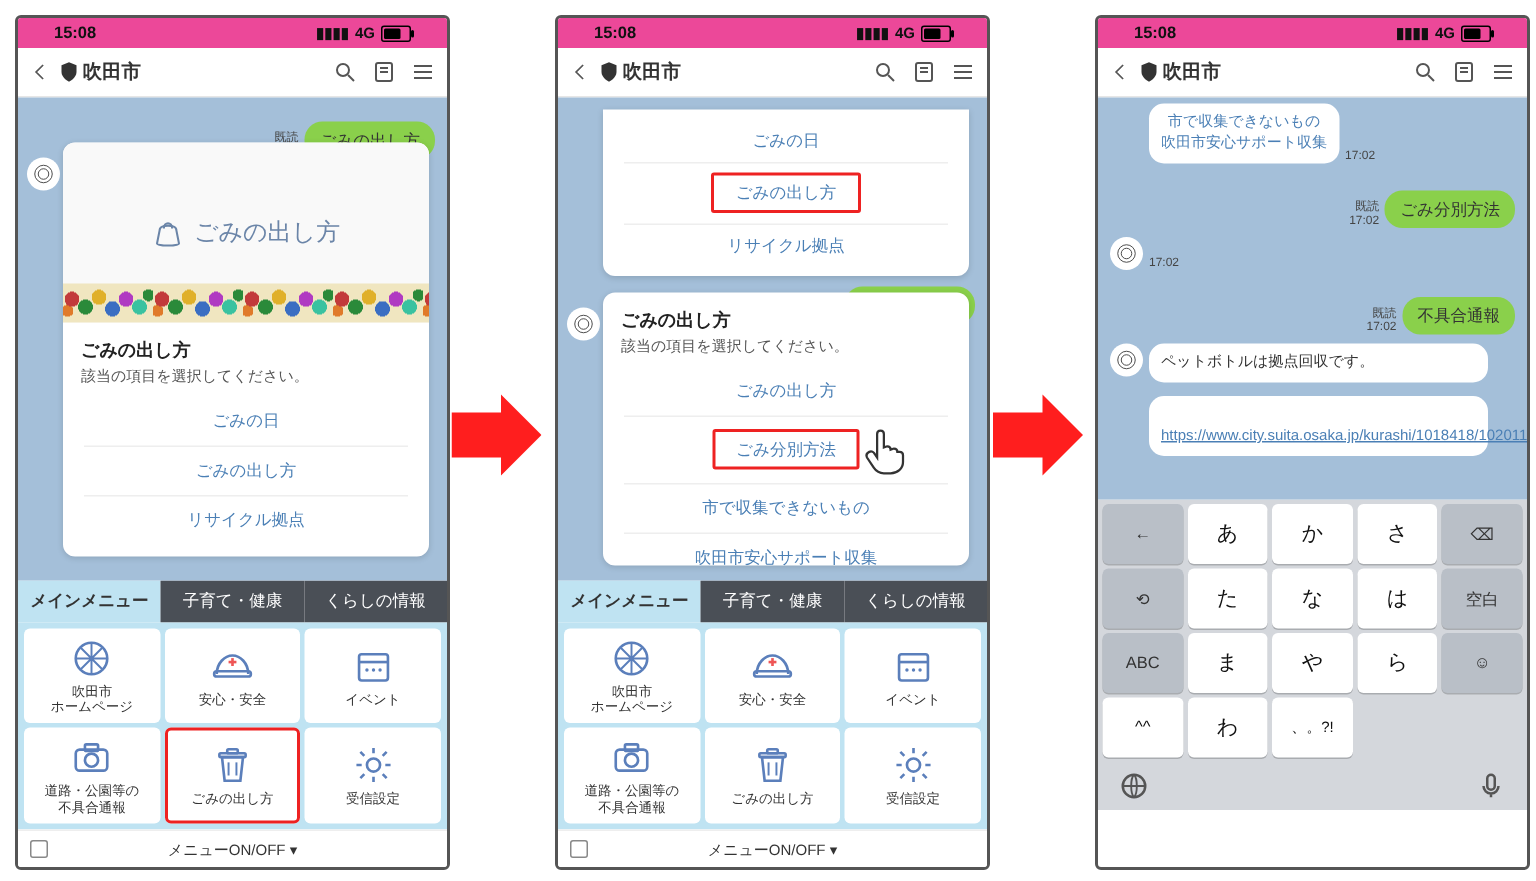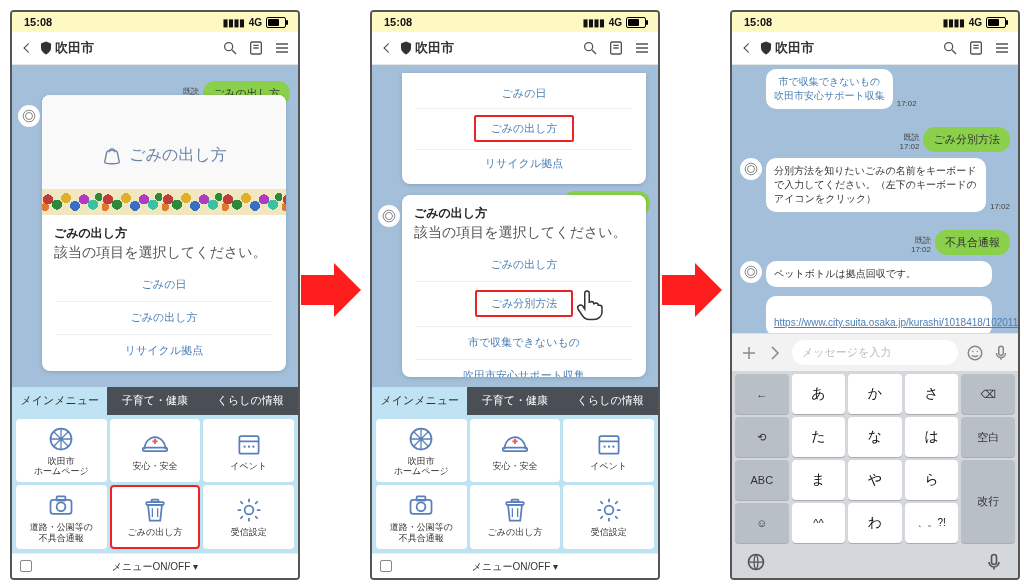--- a/index.html
+++ b/index.html
@@ -33,22 +33,22 @@
   .arrow {
     position:absolute; top:260px; width:60px; height:60px;
   }
   .arrow svg { width:60px; height:60px; }
   .arrow1 { left:301px; }
   .arrow2 { left:662px; }
 
   
   .statusbar {
     height:20px; display:flex; align-items:center; justify-content:space-between;
-    padding:0 12px; font-size:11px; font-weight:600; color:#111;
-    background:#fef9c3;
+    padding:0 24px; font-size:11px; font-weight:600; color:#111;
+    background:#ec4899;
   }
   .status-right { display:flex; align-items:center; gap:4px; font-size:10px;}
   .battery { width:18px; height:9px; border:1px solid #000; border-radius:2px; position:relative;}
   .battery::after{content:"";position:absolute;right:-3px;top:2px;width:2px;height:5px;background:#000;border-radius:1px;}
   .battery-fill{position:absolute;left:1px;top:1px;bottom:1px;width:60%;background:#000;border-radius:1px;}
 
   
   .appheader {
     height:32px; background:#fff; display:flex; align-items:center;
     padding:0 8px; border-bottom:1px solid #e6e6e6; gap:6px;
@@ -117,21 +117,21 @@
       radial-gradient(circle at 55% 65%, #3a6ec2 5px, transparent 5px),
       radial-gradient(circle at 70% 40%, #b03ac2 5px, transparent 5px),
       radial-gradient(circle at 85% 60%, #3ac2a0 5px, transparent 5px),
       radial-gradient(circle at 5% 70%, #e07a2a 4px, transparent 4px),
       radial-gradient(circle at 95% 30%, #2a8a3a 4px, transparent 4px);
     background-color:#f0e6c0;
     background-size:60px 26px;
   }
   .card-head { padding:10px 12px 6px; }
   .card-head h4{ margin:0 0 2px; font-size:12px; font-weight:700; color:#222;}
-  .card-head p{ margin:0; font-size:14px; color:#555;}
+  .card-head p{ margin:0; font-size:10px; color:#555;}
   .card-links { flex:1; }
   .card-link {
     display:block; text-align:center; color:var(--link-blue);
     font-size:11px; padding:9px 0; position:relative;
   }
   .card-link + .card-link::before{
     content:""; position:absolute; top:0; left:14px; right:14px; height:1px; background:#eee;
   }
 
   .toplinks {
@@ -151,21 +151,21 @@
     position:absolute; width:36px; height:36px;
   }
 
   
   .tabs {
     display:flex; height:28px; font-size:11px;
   }
   .tab {
     flex:1; display:flex; align-items:center; justify-content:center;
   }
-  .tab-active { background:var(--light-blue); color:#333; font-weight:400;}
+  .tab-active { background:var(--light-blue); color:#333; font-weight:700;}
   .tab-inactive { background:var(--tab-dark); color:#fff;}
   .grid {
     background:var(--light-blue); padding:4px;
     display:grid; grid-template-columns:repeat(3,1fr); gap:3px;
   }
   .gcell {
     background:#fff; border-radius:4px;
     display:flex; flex-direction:column; align-items:center; justify-content:center;
     padding:6px 2px; gap:3px;
   }
@@ -566,21 +566,20 @@
 17:02</span>
         <span class="bubble-right">ごみ分別方法</span>
       </div>
       <div class="row-left">
         <div class="avatar">
             <svg viewBox="0 0 24 24">
               <circle cx="12" cy="12" r="10" fill="#fff" stroke="#333"></circle>
               <circle cx="12" cy="12" r="6" fill="none" stroke="#333"></circle>
             </svg>
           </div>
-        <div class="bubble-left">分別方法を知りたいごみの名前をキーボードで入力してください。（左下のキーボードのアイコンをクリック）</div>
         <span class="timestamp" style="align-self:flex-end;">17:02</span>
       </div>
       <div class="row-right">
         <span class="timestamp" style="white-space:pre;">既読
 17:02</span>
         <span class="bubble-right">不具合通報</span>
       </div>
       <div class="row-left">
         <div class="avatar">
             <svg viewBox="0 0 24 24">
@@ -591,59 +590,38 @@
         <div style="display:flex;flex-direction:column;gap:9px;">
           <div class="bubble-left">ペットボトルは拠点回収です。</div>
           <div class="bubble-left">
             <br>
             <a>https://www.city.suita.osaka.jp/kurashi/1018418/1020112/1015146.html</a>
           </div>
         </div>
       </div>
     </div>
 
-    <div class="msgbar">
-      <svg class="mi" viewBox="0 0 24 24">
-          <line x1="12" y1="4" x2="12" y2="20" stroke="currentColor" stroke-width="2"></line>
-          <line x1="4" y1="12" x2="20" y2="12" stroke="currentColor" stroke-width="2"></line>
-        </svg>
-      <svg class="mi" viewBox="0 0 24 24">
-          <path d="M8 4l8 8-8 8" stroke="currentColor" stroke-width="2" fill="none"></path>
-        </svg>
-      <div class="msginput">メッセージを入力</div>
-      <svg class="mi" viewBox="0 0 24 24">
-          <circle cx="12" cy="12" r="9" fill="none" stroke="currentColor" stroke-width="2"></circle>
-          <circle cx="9" cy="10" r="1" fill="currentColor"></circle>
-          <circle cx="15" cy="10" r="1" fill="currentColor"></circle>
-          <path d="M8 15c1 2 7 2 8 0" stroke="currentColor" stroke-width="2" fill="none"></path>
-        </svg>
-      <svg class="mi" viewBox="0 0 24 24">
-          <rect x="9" y="3" width="6" height="12" rx="3" fill="none" stroke="currentColor" stroke-width="2"></rect>
-          <path d="M6 12a6 6 0 0012 0M12 18v3" stroke="currentColor" stroke-width="2" fill="none"></path>
-        </svg>
-    </div>
 
     <div class="kb">
       <div class="key keyd">←</div>
       <div class="key">あ</div>
       <div class="key">か</div>
       <div class="key">さ</div>
       <div class="key keyd">⌫</div>
 
       <div class="key keyd">⟲</div>
       <div class="key">た</div>
       <div class="key">な</div>
       <div class="key">は</div>
       <div class="key keyd">空白</div>
 
       <div class="key keyd">ABC</div>
       <div class="key">ま</div>
       <div class="key">や</div>
       <div class="key">ら</div>
-      <div class="key keyd" style="grid-row:span 2;height:auto;">改行</div>
 
       <div class="key keyd">☺</div>
       <div class="key" style="font-size:11px;">^^</div>
       <div class="key">わ</div>
       <div class="key" style="font-size:10px;">、。?!</div>
     </div>
     <div class="kb-bottom">
       <svg class="mi" viewBox="0 0 24 24">
           <circle cx="12" cy="12" r="9" fill="none" stroke="currentColor" stroke-width="2"></circle>
           <path d="M3 12h18M12 3c3 3 3 15 0 18M12 3c-3 3-3 15 0 18" stroke="currentColor" stroke-width="1.5" fill="none"></path>

